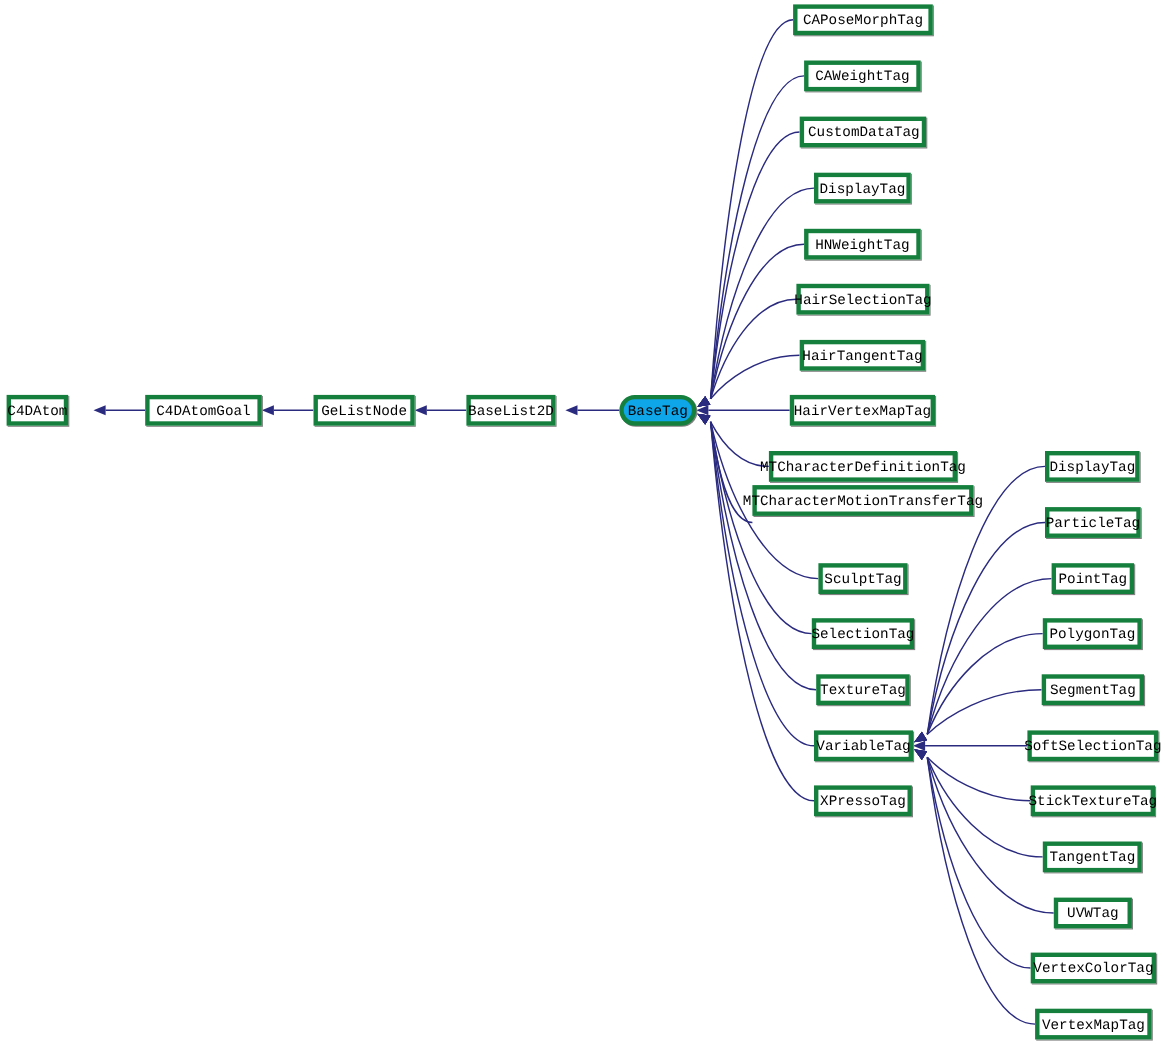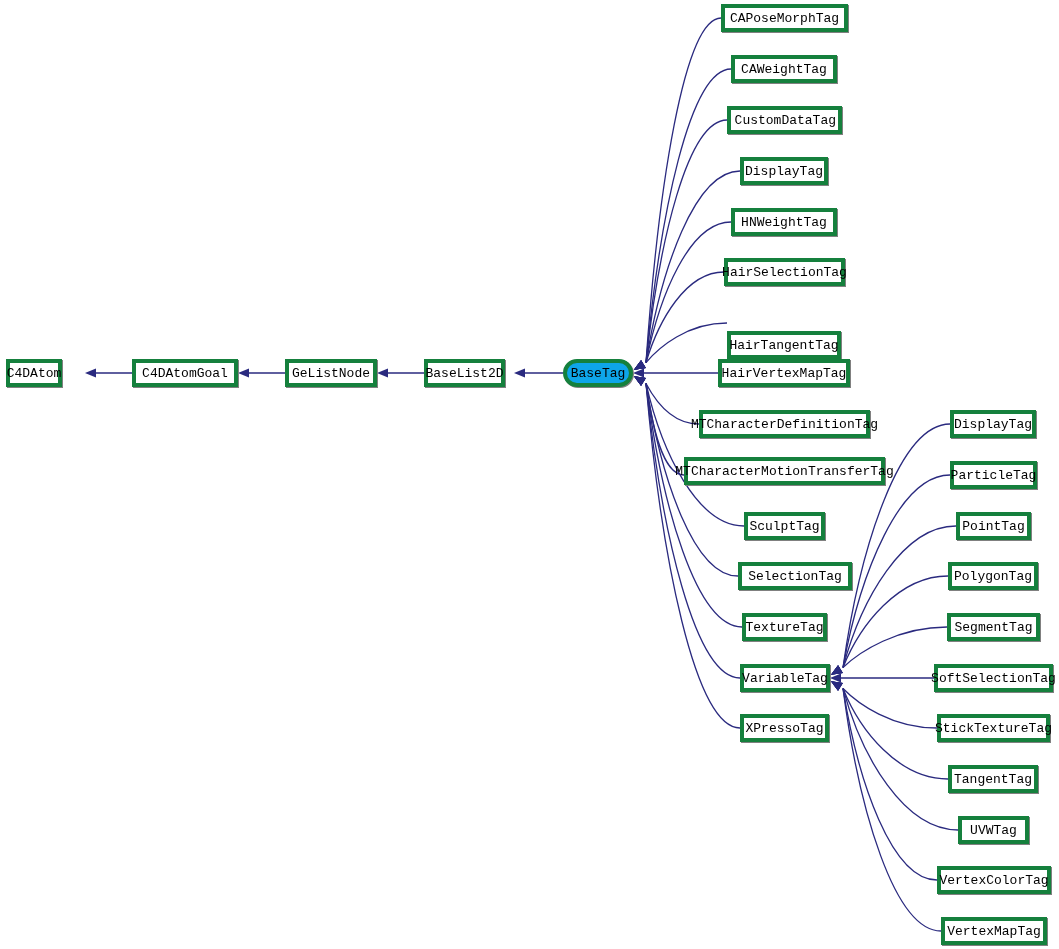--- a/index.html
+++ b/index.html
@@ -203,36 +203,36 @@
     </div>
     <div class="node" style="left: 740px; top: 157px; width: 88px; height: 28px;">
       <span class="node-label">DisplayTag</span>
     </div>
     <div class="node" style="left: 731px; top: 208px; width: 106px; height: 28px;">
       <span class="node-label">HNWeightTag</span>
     </div>
     <div class="node" style="left: 724px; top: 258px; width: 121px; height: 28px;">
       <span class="node-label">HairSelectionTag</span>
     </div>
-    <div class="node" style="left: 727px; top: 309px; width: 114px; height: 28px; margin-top: 22px;">
+    <div class="node" style="left: 727px; top: 309px; width: 114px; height: 28px;">
       <span class="node-label">HairTangentTag</span>
     </div>
     <div class="node" style="left: 718px; top: 359px; width: 132px; height: 28px;">
       <span class="node-label">HairVertexMapTag</span>
     </div>
     <div class="node" style="left: 699px; top: 410px; width: 171px; height: 28px; text-align: right;">
       <span class="node-label">MTCharacterDefinitionTag</span>
     </div>
-    <div class="node" style="left: 684px; top: 457px; width: 201px; height: 28px;">
+    <div class="node" style="left: 684px; top: 441px; width: 201px; height: 28px;">
       <span class="node-label">MTCharacterMotionTransferTag</span>
     </div>
     <div class="node" style="left: 744px; top: 512px; width: 81px; height: 28px;">
       <span class="node-label">SculptTag</span>
     </div>
-    <div class="node" style="left: 738px; top: 562px; width: 114px; height: 28px;">
+    <div class="node" style="left: 738px; top: 562px; width: 93px; height: 28px;">
       <span class="node-label">SelectionTag</span>
     </div>
     <div class="node" style="left: 742px; top: 613px; width: 85px; height: 28px;">
       <span class="node-label">TextureTag</span>
     </div>
     <div class="node" style="left: 740px; top: 664px; width: 90px; height: 28px;">
       <span class="node-label">VariableTag</span>
     </div>
     <div class="node" style="left: 740px; top: 714px; width: 89px; height: 28px;">
       <span class="node-label">XPressoTag</span>

